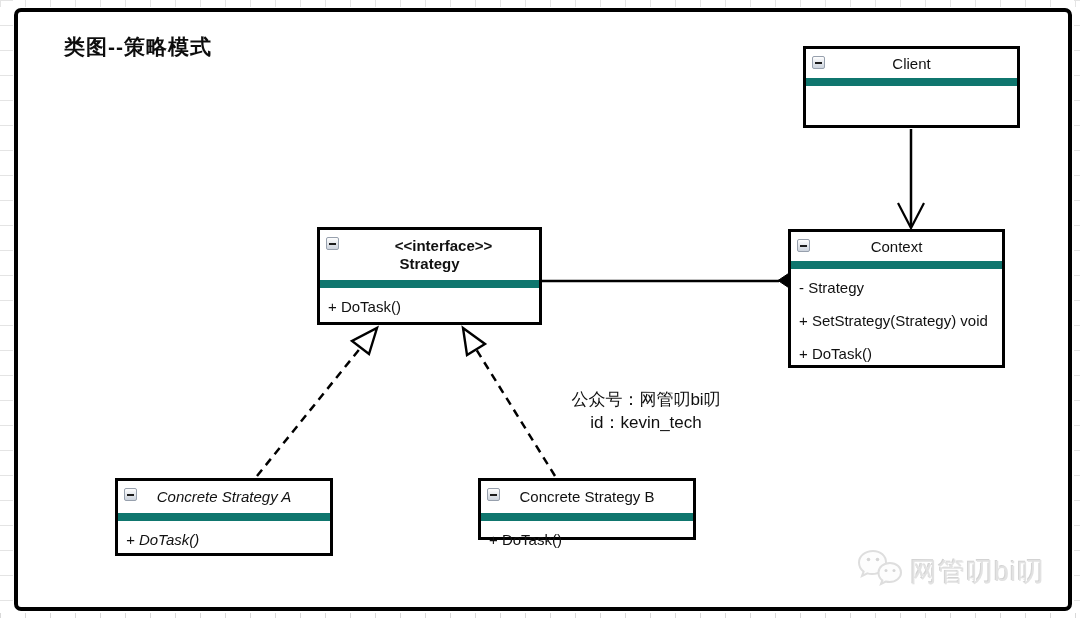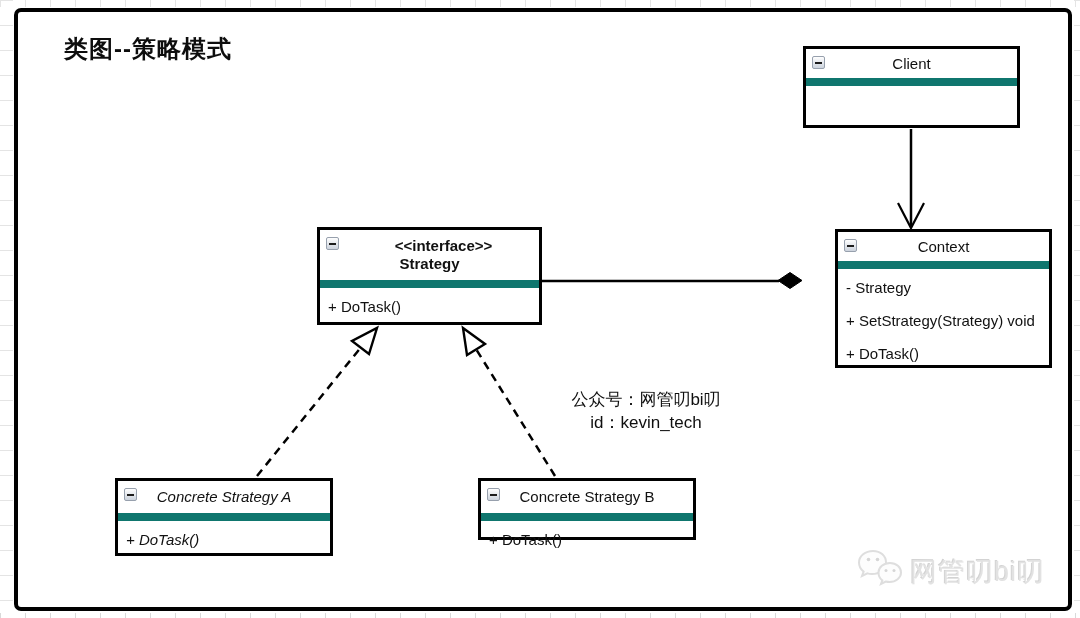--- a/index.html
+++ b/index.html
@@ -12,21 +12,21 @@
     background:repeating-linear-gradient(to bottom,#e4e4e4 0 1px,transparent 1px 25px);}
   .tick-right{position:absolute;left:1074px;top:0;width:6px;height:618px;
     background:repeating-linear-gradient(to bottom,#e4e4e4 0 1px,transparent 1px 25px);}
   .tick-top{position:absolute;left:0;top:0;width:1080px;height:7px;
     background:repeating-linear-gradient(to right,#e4e4e4 0 1px,transparent 1px 25px);}
   .tick-bottom{position:absolute;left:0;top:613px;width:1080px;height:5px;
     background:repeating-linear-gradient(to right,#d9d9d9 0 1px,transparent 1px 25px);}
   
   .frame{position:absolute;left:14px;top:8px;width:1058px;height:603px;
     border:4px solid #000;border-radius:7px;background:#fff;box-sizing:border-box;}
-  .page-title{position:absolute;left:64px;top:33px;font-size:24px;font-weight:600;
+  .page-title{position:absolute;left:64px;top:33px;font-size:21px;font-weight:600;
     letter-spacing:1px;color:#0d0d0d;}
   
   svg.connectors{position:absolute;left:0;top:0;pointer-events:none;}
   svg.connectors line,svg.connectors polyline{stroke:#000;stroke-width:2.5;}
   svg.connectors .open-head{fill:none;stroke-width:2.2;}
   svg.connectors .dashed{stroke-dasharray:8 6;}
   svg.connectors .hollow{fill:#fff;stroke:#000;stroke-width:2.4;}
   svg.connectors .filled{fill:#000;stroke:#000;stroke-width:1;}
   
   .uml-box{position:absolute;background:#fff;border:3px solid #000;box-sizing:border-box;}
@@ -37,21 +37,21 @@
   .uml-header.bold-name .cname{font-weight:bold;}
   .collapse-icon{position:absolute;left:6px;top:7px;width:13px;height:13px;box-sizing:border-box;
     background:linear-gradient(#fefefe,#ccd3dd);border:1px solid #97a0ad;border-radius:2px;
     display:flex;align-items:center;justify-content:center;}
   .collapse-icon .minus{width:7px;height:2px;background:#1c1c1c;}
   .uml-members{padding:2px 8px;font-size:15px;}
   .member{padding:8px 0;white-space:nowrap;}
   
   .box-client{left:803px;top:46px;width:217px;height:82px;}
   .box-client .uml-header{height:29px;}
-  .box-context{left:835px;top:229px;width:217px;height:139px;}
+  .box-context{left:788px;top:229px;width:217px;height:139px;}
   .box-context .uml-header{height:29px;}
   .box-strategy{left:317px;top:227px;width:225px;height:98px;}
   .box-strategy .uml-header{height:50px;}
   .box-concrete-a{left:115px;top:478px;width:218px;height:78px;font-style:italic;}
   .box-concrete-a .uml-header{height:32px;}
   .box-concrete-b{left:478px;top:478px;width:218px;height:62px;}
   .box-concrete-b .uml-header{height:32px;}
   
   .watermark-center{position:absolute;left:540px;top:388px;width:212px;text-align:center;
     font-size:17px;line-height:23px;color:#0f0f0f;}

